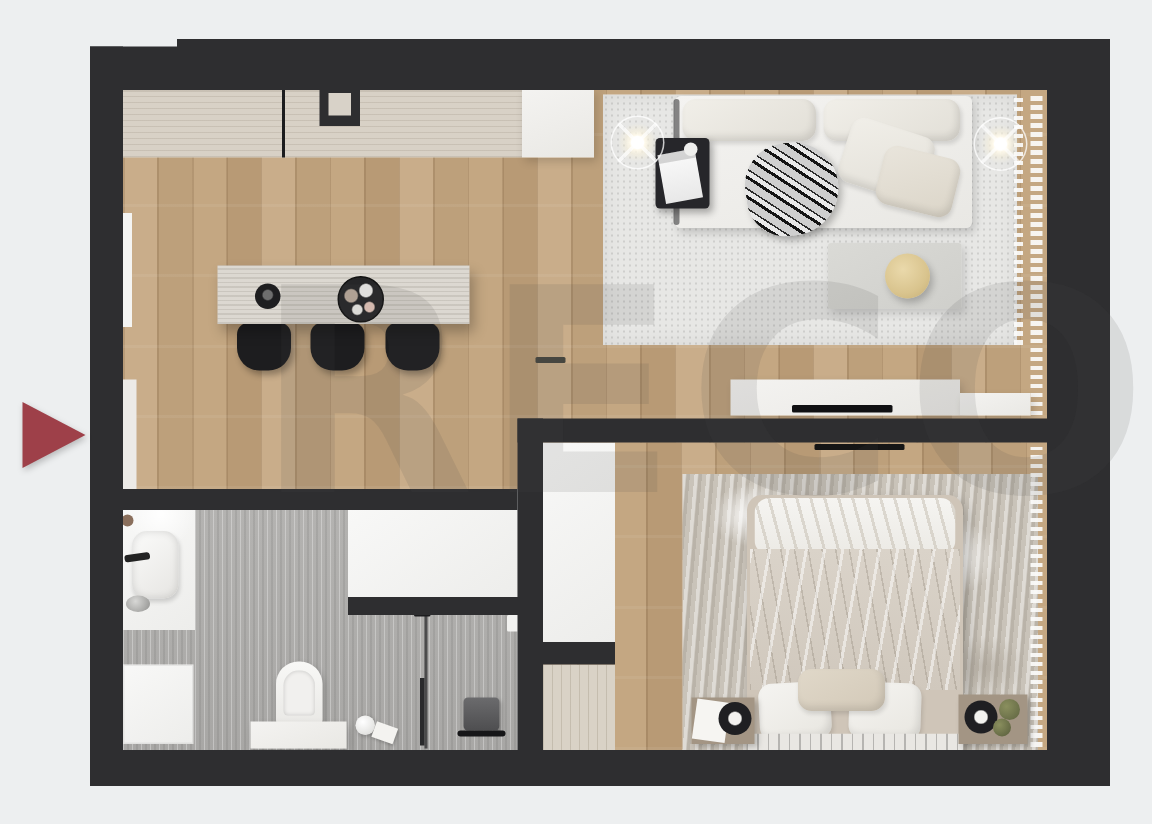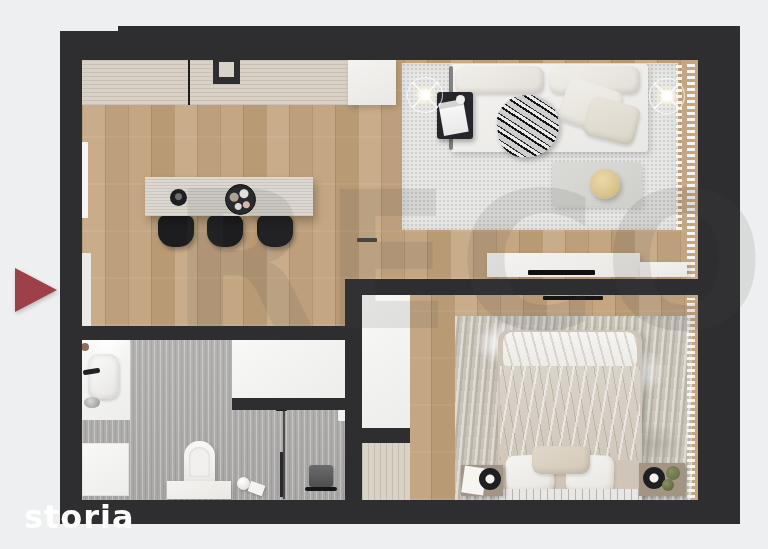--- a/index.html
+++ b/index.html
@@ -173,15 +173,14 @@
   <div class="abs wall" style="left:698px;top:31px;width:42px;height:493px;"></div>
   <div class="abs wall" style="left:60px;top:500px;width:680px;height:24px;"></div>
   <div class="abs wall" style="left:345px;top:279px;width:353px;height:16px;"></div>
   <div class="abs wall" style="left:60px;top:326px;width:285px;height:14px;"></div>
   <div class="abs wall" style="left:345px;top:279px;width:17px;height:221px;"></div>
   <div class="abs wall" style="left:232px;top:398px;width:115px;height:12px;"></div>
   <div class="abs wall" style="left:362px;top:428px;width:48px;height:15px;"></div>
 
   <div id="reco" class="abs" style="left:170px;top:168px;">RECO</div>
   <div id="arrow" class="abs" style="left:15px;top:268px;"></div>
-  <div id="storia" class="abs" style="left:24px;top:498px;">storia</div>
 
 </div>
 
 </body></html>

